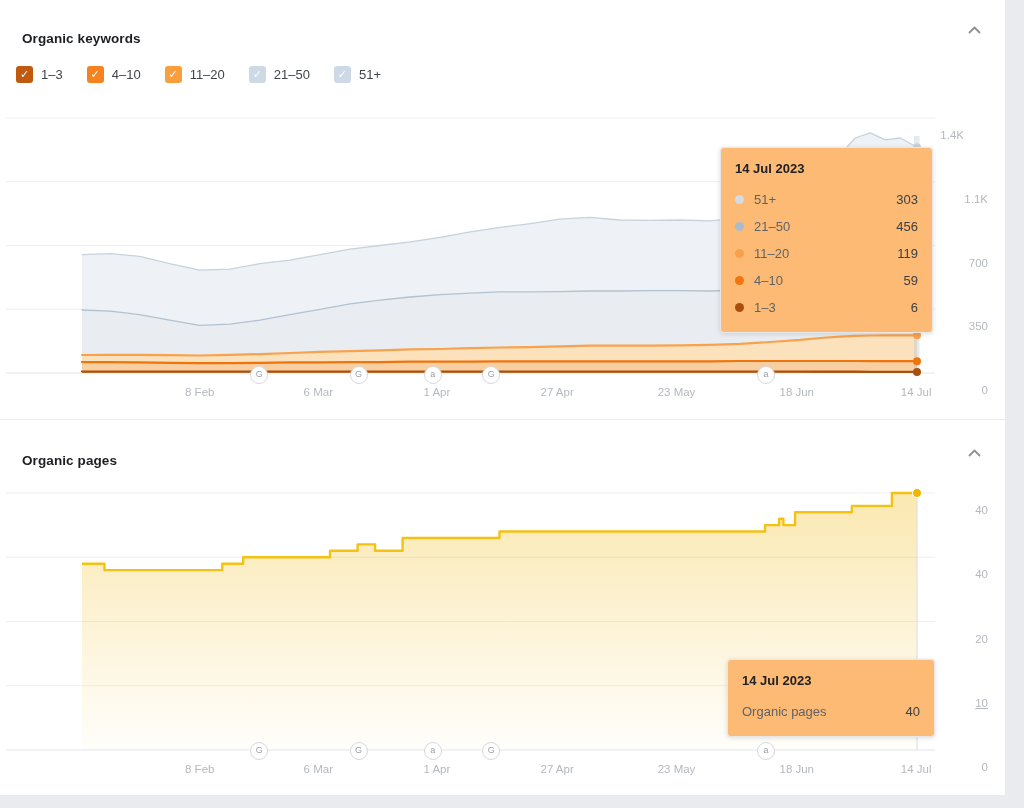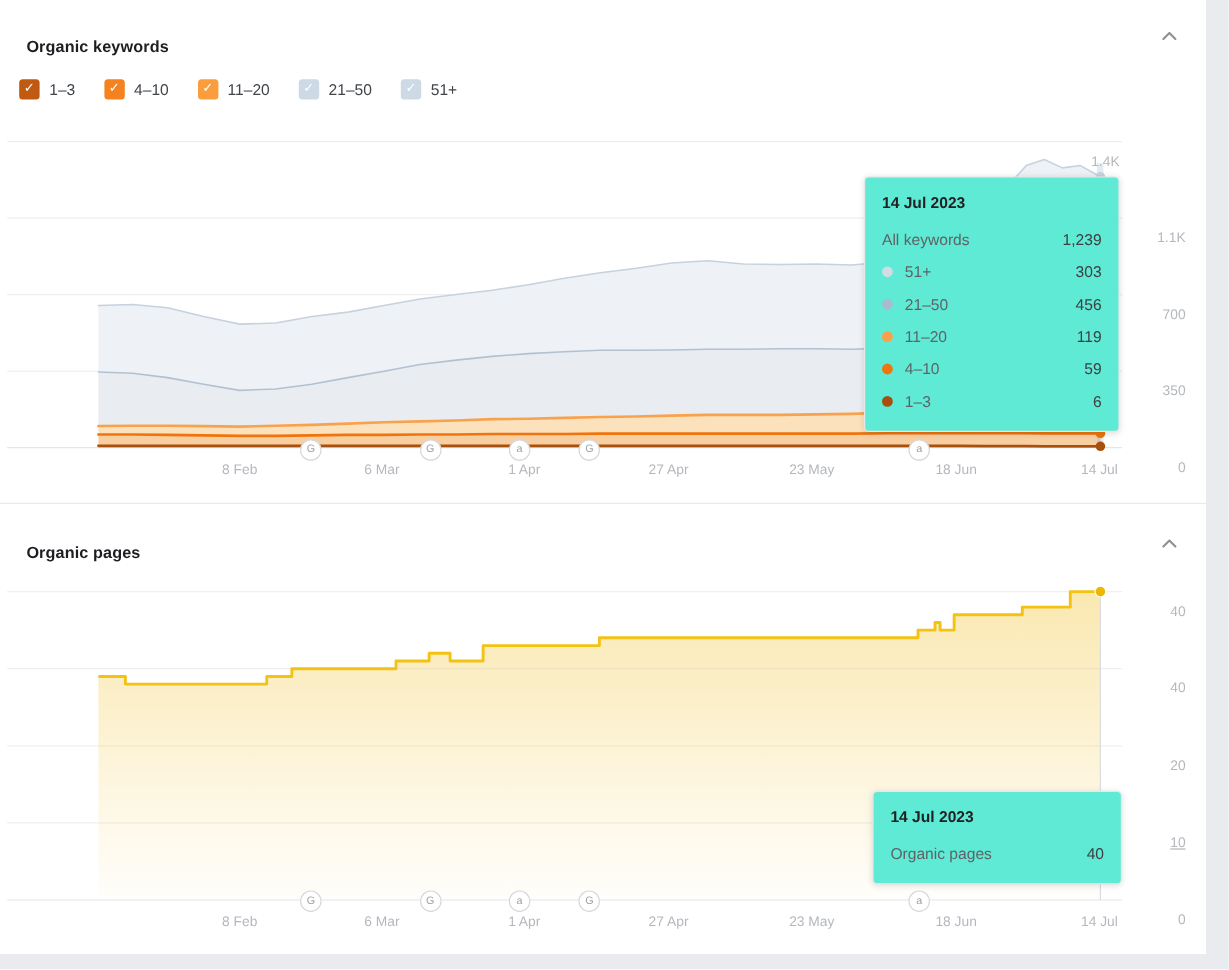--- a/index.html
+++ b/index.html
@@ -14,21 +14,21 @@
   .divider{position:absolute;left:0;top:419px;width:1005px;height:1px;background:#e9e9eb}
   .filters{position:absolute;left:16px;top:66px;display:flex;gap:24px;align-items:center}
   .filter{display:flex;gap:8px;align-items:center;cursor:pointer}
   .cb{width:17px;height:17px;border-radius:3px;display:flex;align-items:center;justify-content:center}
   .tick{color:#fff;font-size:11px;font-weight:bold;line-height:1}
   .flabel{font-size:13px;color:#40454a}
   .ylab{position:absolute;width:60px;text-align:right;font-size:11.5px;color:#b4b8bd}
   .xlab{position:absolute;width:70px;text-align:center;font-size:11.5px;color:#b4b8bd}
   .gmark{position:absolute;width:16px;height:16px;border:1px solid #d6d8db;border-radius:50%;
          background:#fff;font-size:9px;color:#9aa0a6;text-align:center;line-height:14px;z-index:3}
-  .tooltip{position:absolute;background:#5eead4;border:1px solid #e7e7e9;border-radius:4px;
+  .tooltip{position:absolute;background:#fdba74;border:1px solid #e7e7e9;border-radius:4px;
            box-shadow:0 1px 5px rgba(0,0,0,.13);padding:11px 14px;font-size:13px;z-index:5}
   .tt-date{font-weight:bold;color:#202124;margin-bottom:7px;line-height:20px}
   .tt-row{display:flex;align-items:center;height:27px}
   .tt-dot{width:9px;height:9px;border-radius:50%;margin-right:10px;flex:0 0 auto}
   .tt-label{color:#5f6368}
   .tt-val{margin-left:auto;color:#3c4043}
 </style>
 </head>
 <body>
 
@@ -109,24 +109,20 @@
       <span class="cb" style="background: rgb(205, 217, 229);">
           <span class="tick">✓</span>
         </span>
       <span class="flabel">51+</span>
     </label>
   </div>
 
   <div class="tooltip" style="left:720px;top:147px;width:183px">
     <div class="tt-date">14 Jul 2023</div>
     <div class="tt-row">
-      <span class="tt-label">All keywords</span>
-      <span class="tt-val">1,239</span>
-    </div>
-    <div class="tt-row">
       <span class="tt-dot" style="background: rgb(211, 219, 229);"></span>
       <span class="tt-label">51+</span>
       <span class="tt-val">303</span>
     </div>
     <div class="tt-row">
       <span class="tt-dot" style="background: rgb(169, 188, 205);"></span>
       <span class="tt-label">21–50</span>
       <span class="tt-val">456</span>
     </div>
     <div class="tt-row">
@@ -158,21 +154,21 @@
   <div class="tooltip" style="left:727px;top:659px;width:178px">
     <div class="tt-date">14 Jul 2023</div>
     <div class="tt-row">
       <span class="tt-label">Organic pages</span>
       <span class="tt-val">40</span>
     </div>
   </div>
 
   <div class="gutter-r"></div>
   <div class="gutter-b"></div>
-<div class="ylab" style="left: 873px; top: 129px; text-align: right;">1.4K</div>
+<div class="ylab" style="left: 904px; top: 129px; text-align: right;">1.4K</div>
     <div class="ylab" style="left: 928px; top: 192.75px; text-align: right;">1.1K</div>
     <div class="ylab" style="left: 928px; top: 256.5px;">700</div>
     <div class="ylab" style="left: 928px; top: 320.25px;">350</div>
     <div class="ylab" style="left: 928px; top: 384px;">0</div>
     <div class="xlab" style="left: 164.735px; top: 386px;">8 Feb</div>
     <div class="xlab" style="left: 283.305px; top: 386px;">6 Mar</div>
     <div class="xlab" style="left: 401.875px; top: 386px;">1 Apr</div>
     <div class="xlab" style="left: 522.115px; top: 386px;">27 Apr</div>
     <div class="xlab" style="left: 641.52px; top: 386px;">23 May</div>
     <div class="xlab" style="left: 761.76px; top: 386px;">18 Jun</div>

